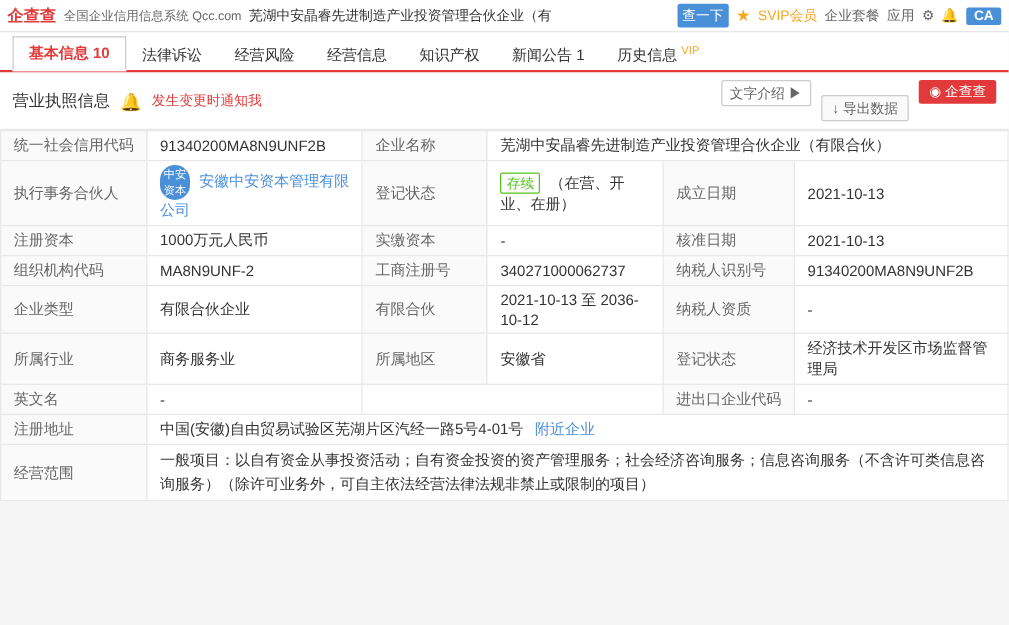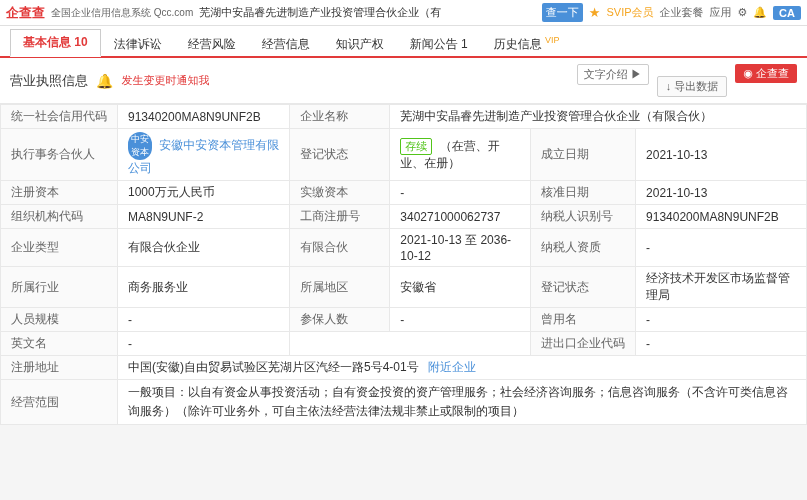--- a/index.html
+++ b/index.html
@@ -161,28 +161,20 @@
 
     <tr>
       <td class="label">所属行业</td>
       <td class="value">商务服务业</td>
       <td class="label">所属地区</td>
       <td class="value">安徽省</td>
       <td class="label">登记状态</td>
       <td class="value">经济技术开发区市场监督管理局</td>
     </tr>
 
-    <tr>
-      <td class="label">人员规模</td>
-      <td class="value">-</td>
-      <td class="label">参保人数</td>
-      <td class="value">-</td>
-      <td class="label">曾用名</td>
-      <td class="value">-</td>
-    </tr>
 
     <tr>
       <td class="label">英文名</td>
       <td class="value">-</td>
       <td class="value" colspan="2"></td>
       <td class="label">进出口企业代码</td>
       <td class="value">-</td>
     </tr>
 
     <tr>

